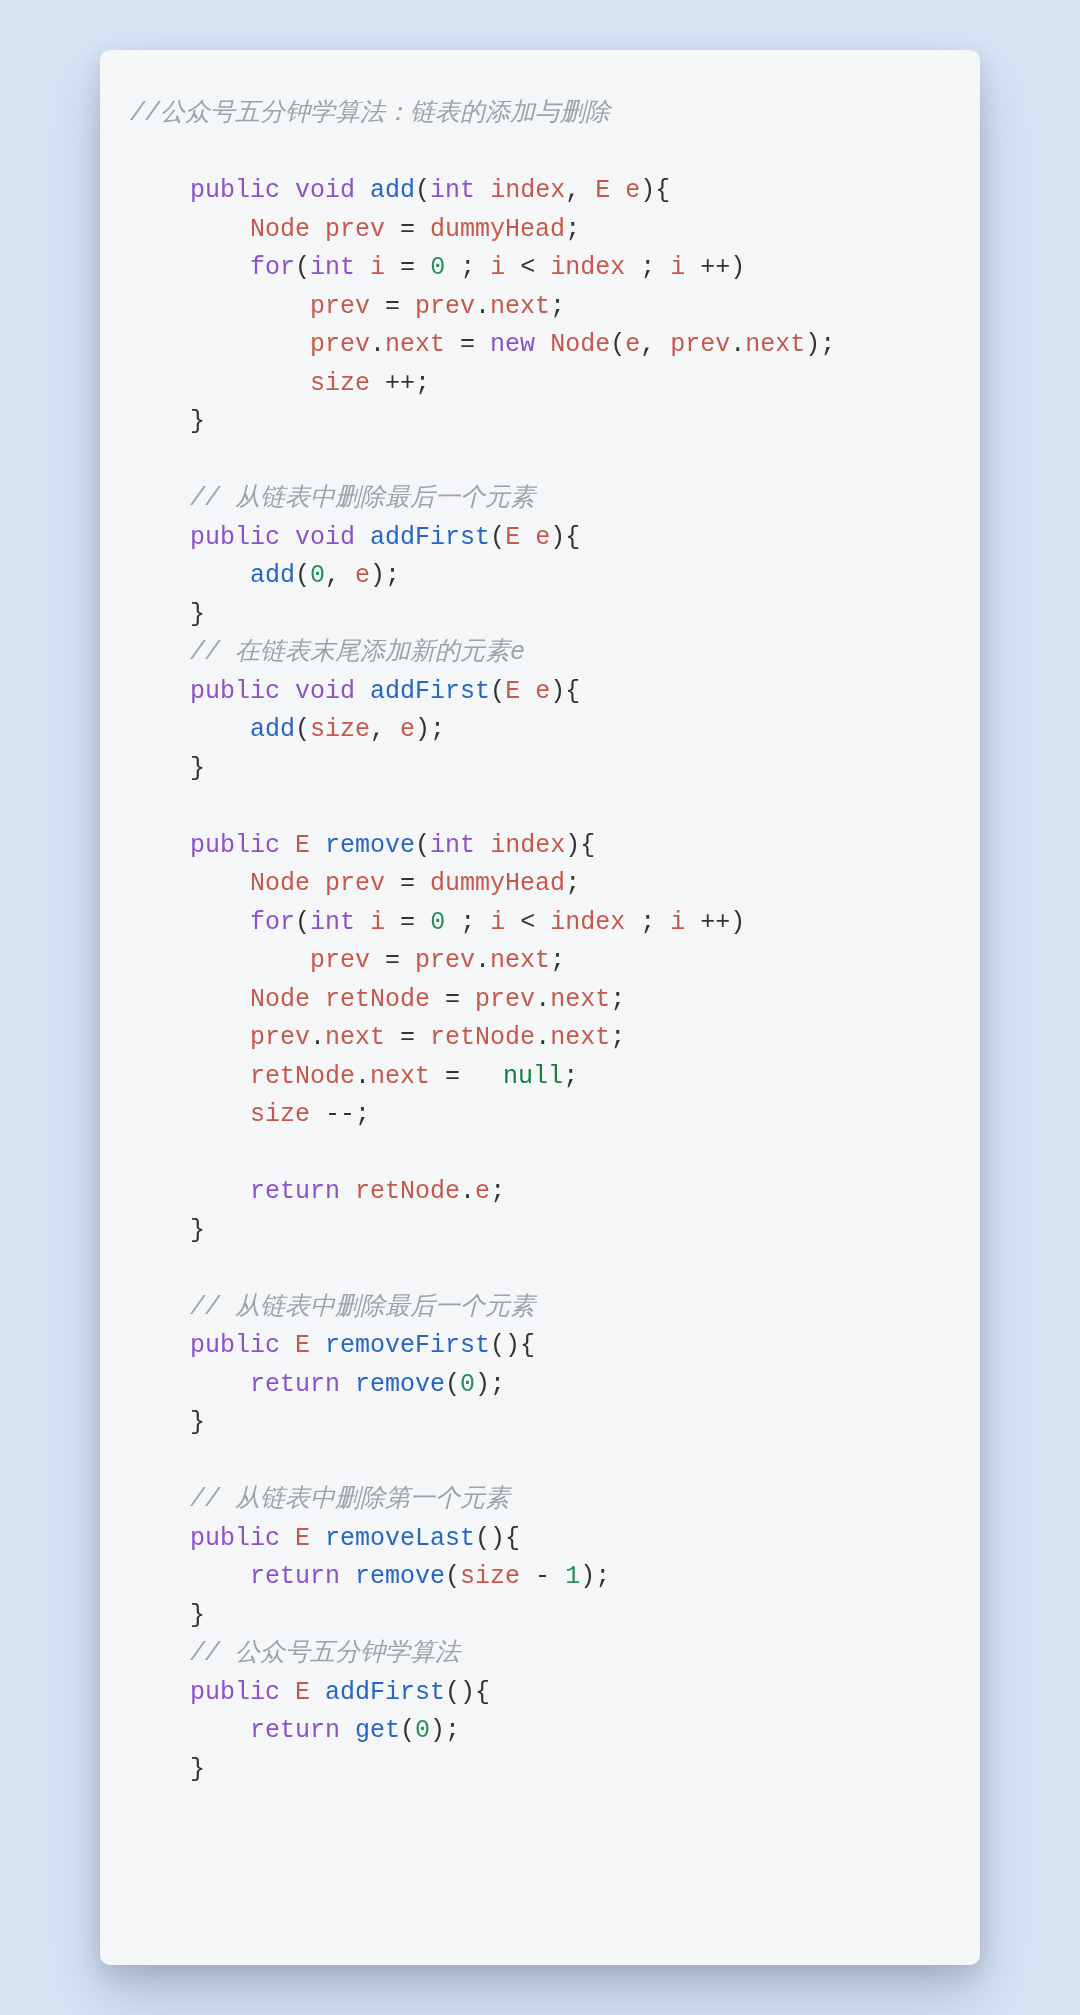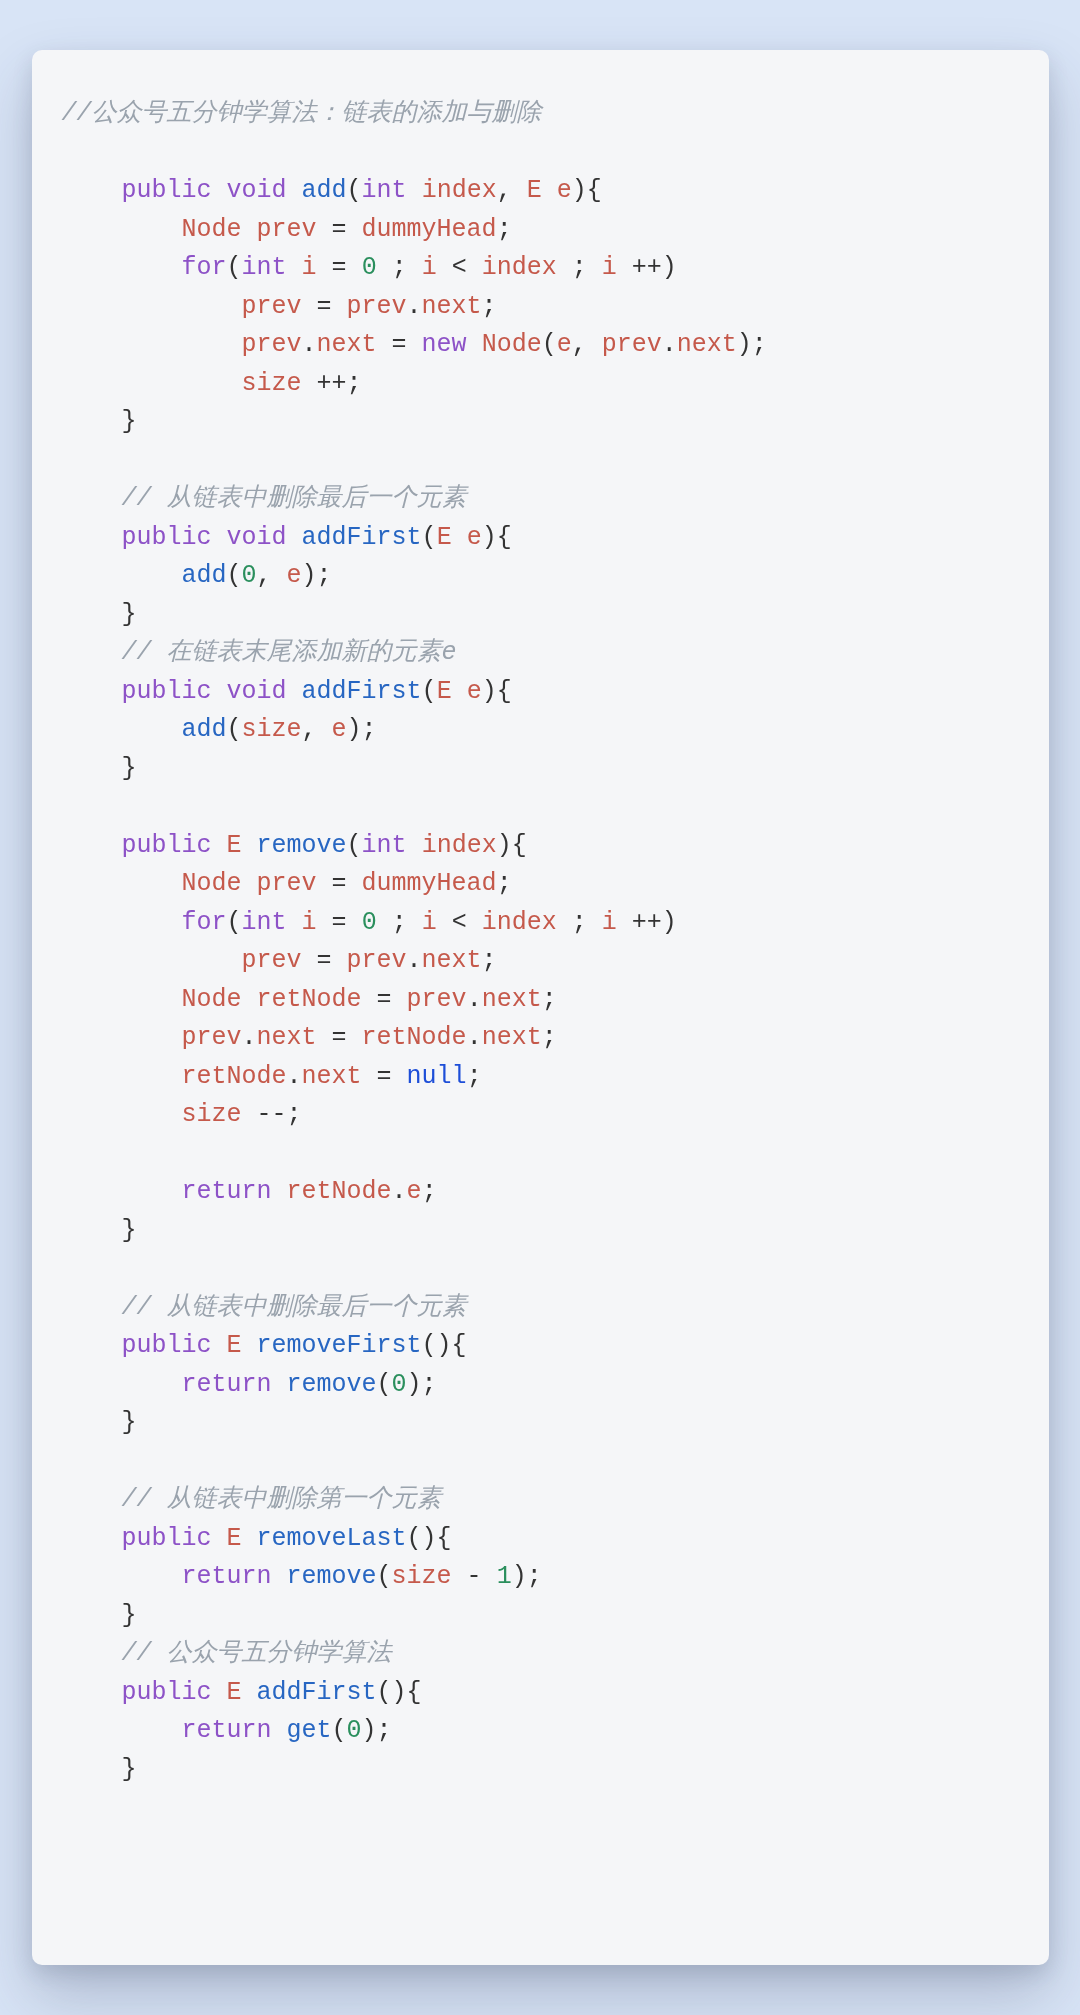--- a/index.html
+++ b/index.html
@@ -5,42 +5,42 @@
   * { margin: 0; padding: 0; box-sizing: border-box; }
   html, body { width: 1080px; height: 2015px; }
   body {
     background: #d8e4f6;
     font-family: "SFMono-Regular", Consolas, "Liberation Mono", Menlo, monospace;
     display: flex;
     align-items: center;
     justify-content: center;
   }
   .card {
-    width: 1017px;
+    width: 880px;
     height: 1915px;
     background: #f5f6f8;
     border-radius: 10px;
     box-shadow: 0 30px 60px rgba(50,60,90,0.25), 0 8px 20px rgba(50,60,90,0.15);
     padding: 45px 30px 40px 30px;
     overflow: hidden;
   }
   pre.code {
     font-family: inherit;
     font-size: 25px;
     line-height: 38.5px;
     white-space: pre;
     color: #333;
   }
   .tok-comment  { color: #9aa3ad; font-style: italic; }
   .tok-keyword  { color: #8d52c7; }   
   .tok-type     { color: #c5594b; }   
   .tok-func     { color: #2766c2; }   
   .tok-num      { color: #2a8f5d; }
   .tok-ident    { color: #c5594b; }
-  .tok-null     { color: #1d4ed8; }
+  .tok-null     { color: #15803d; margin-left: 28px; }
 </style>
 </head>
 <body>
 
 <div class="card">
 <pre class="code"><span class="tok-comment">//公众号五分钟学算法：链表的添加与删除</span>
 
     <span class="tok-keyword">public</span> <span class="tok-keyword">void</span> <span class="tok-func">add</span>(<span class="tok-keyword">int</span> <span class="tok-ident">index</span>, <span class="tok-type">E</span> <span class="tok-ident">e</span>){
         <span class="tok-type">Node</span> <span class="tok-ident">prev</span> = <span class="tok-ident">dummyHead</span>;
         <span class="tok-keyword">for</span>(<span class="tok-keyword">int</span> <span class="tok-ident">i</span> = <span class="tok-num">0</span> ; <span class="tok-ident">i</span> &lt; <span class="tok-ident">index</span> ; <span class="tok-ident">i</span> ++)

